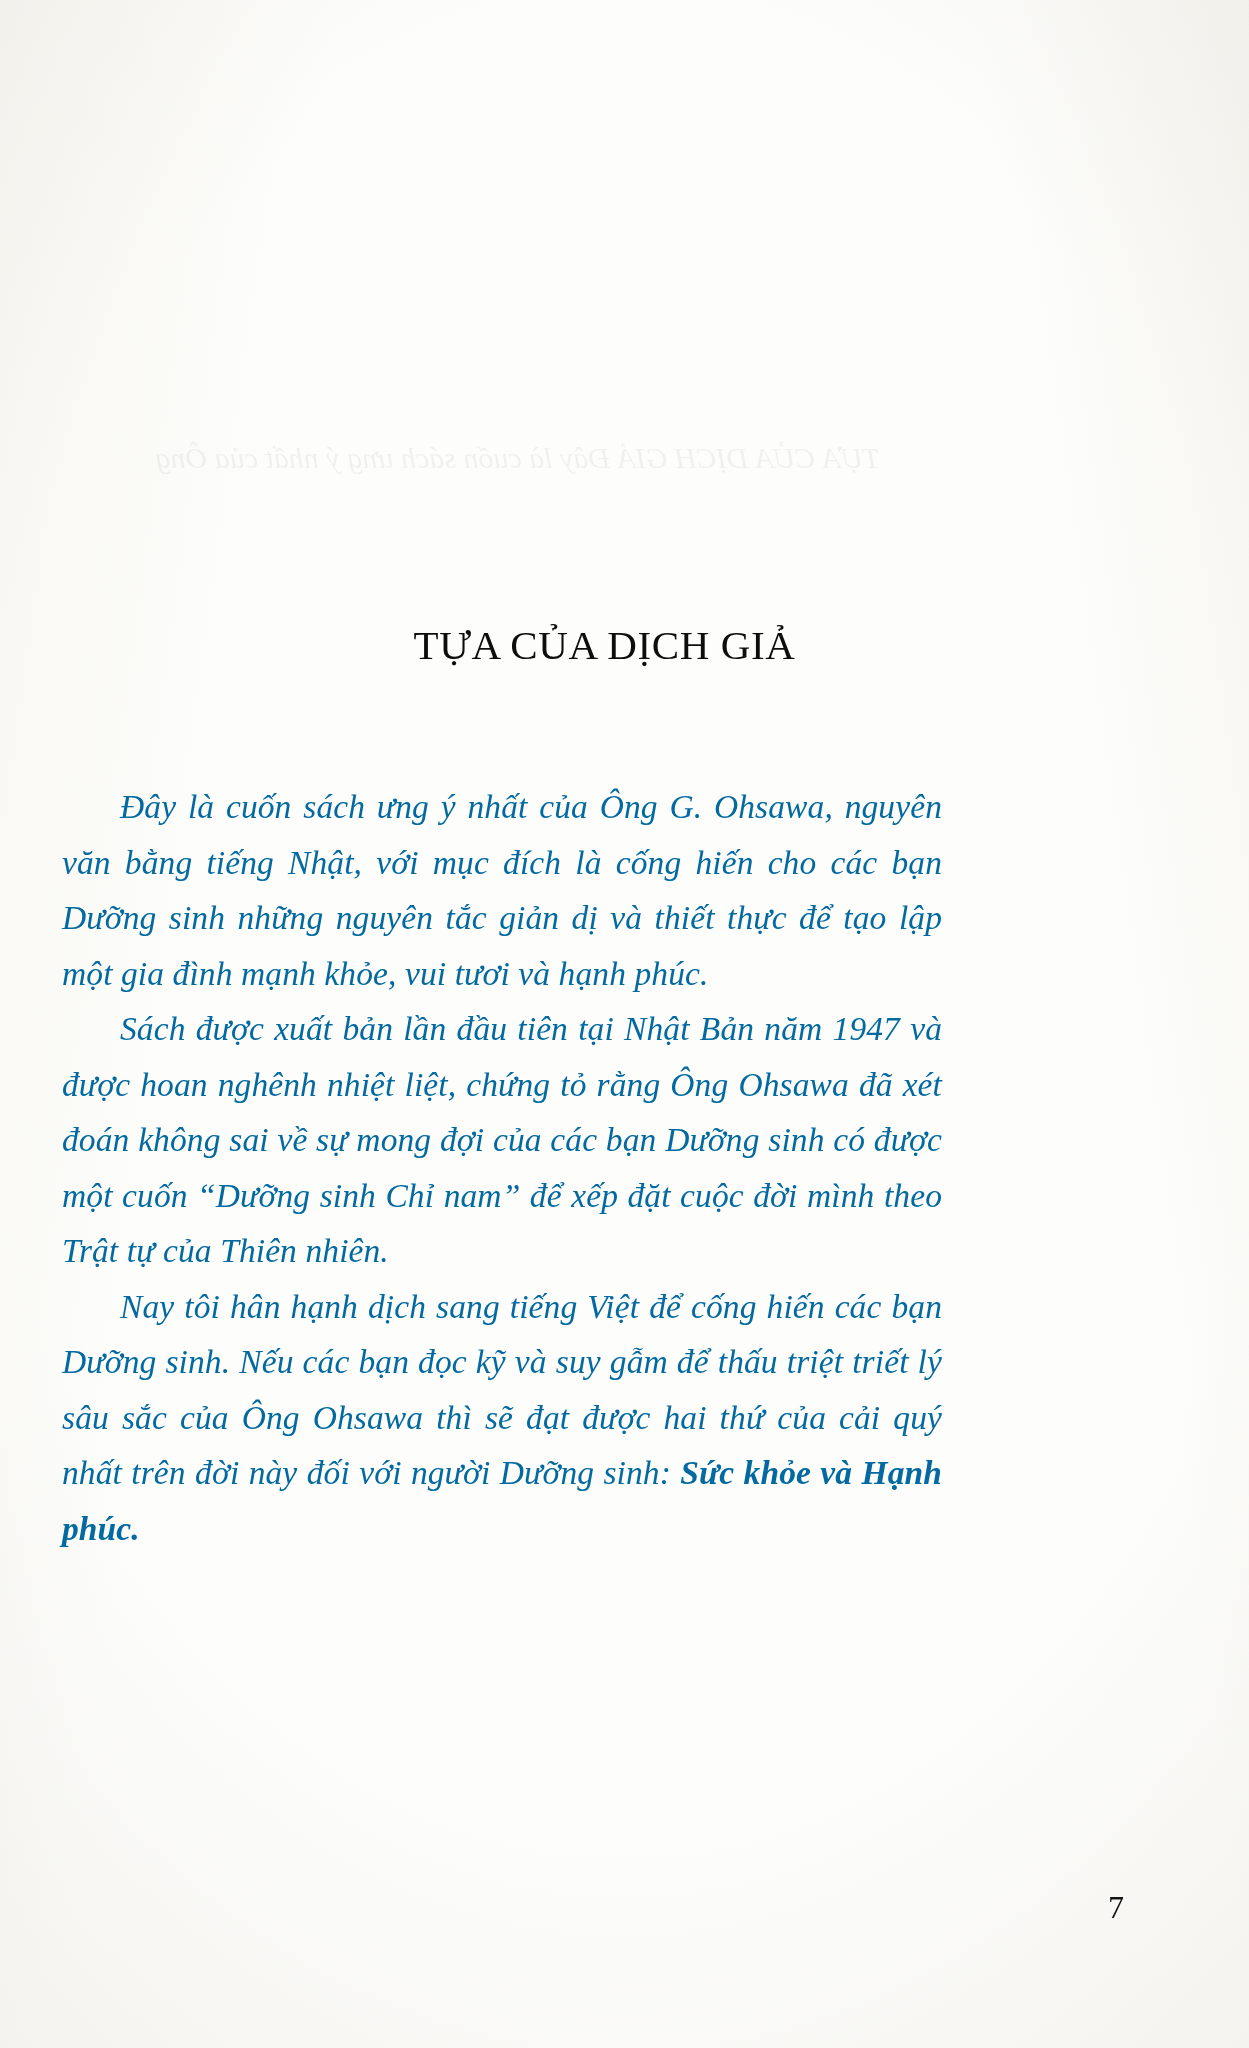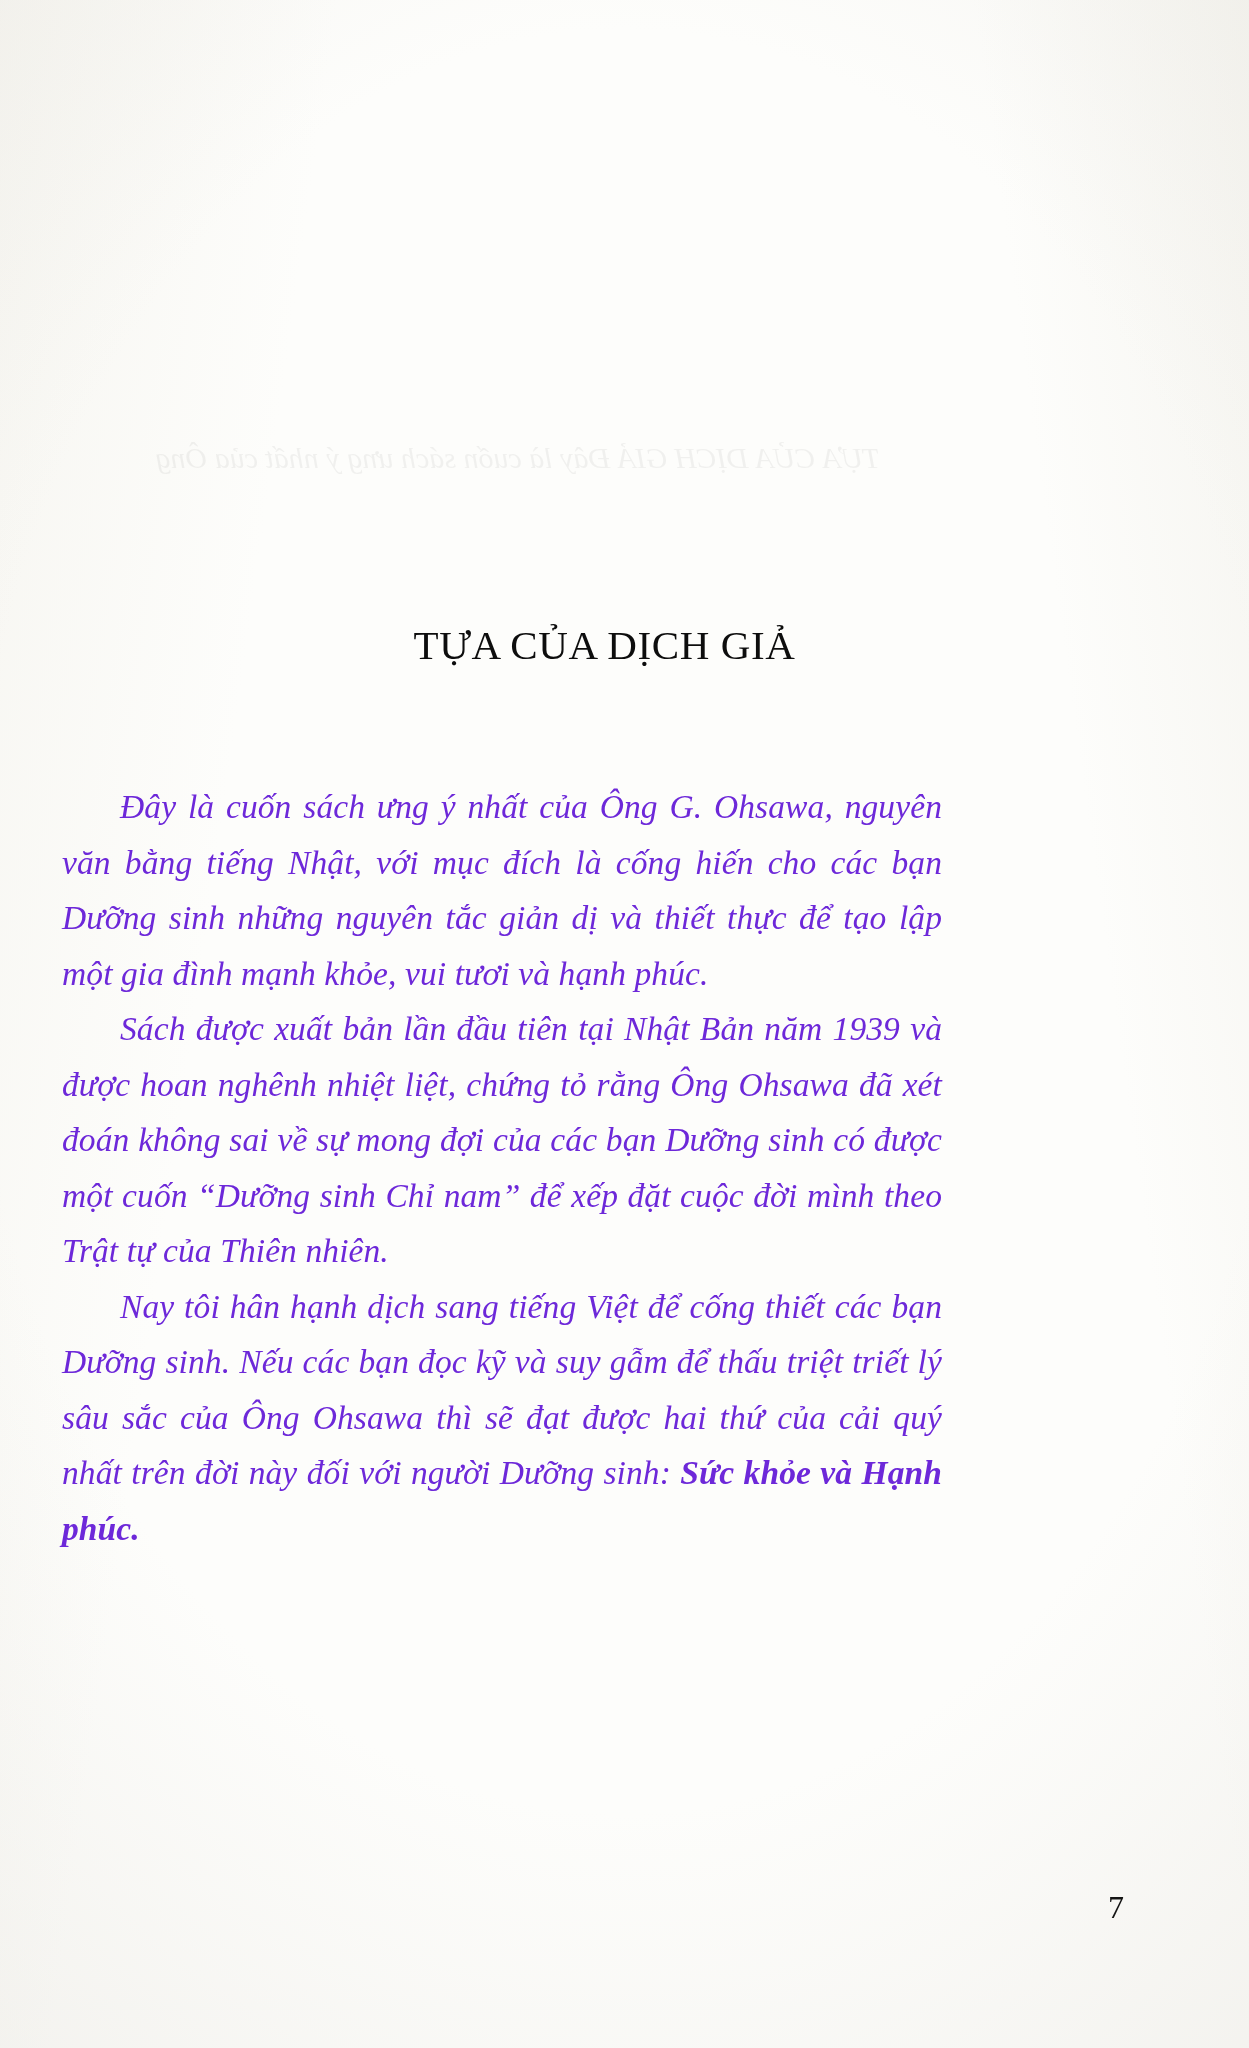--- a/index.html
+++ b/index.html
@@ -78,21 +78,21 @@
   }
 
   p.para {
     margin: 0;
     font-style: italic;
     font-size: 33.5px;
     line-height: 55.5px;
     text-align: justify;
     text-justify: inter-word;
     letter-spacing: 0.1px;
-    color: #6d28d9;
+    color: #0369a1;
     text-indent: 58px;
   }
 
   p.para.last-loose {
     text-align: justify;
   }
 
   .b {
     font-weight: bold;
   }
@@ -117,23 +117,23 @@
   <div class="bleed">TỰA CỦA DỊCH GIẢ Đây là cuốn sách ưng ý nhất của Ông</div>
 
   <div class="content">
 
     <h1 class="doc-title">TỰA CỦA DỊCH GIẢ</h1>
 
     <div class="body-block">
 
       <p class="para">Đây là cuốn sách ưng ý nhất của Ông G. Ohsawa, nguyên văn bằng tiếng Nhật, với mục đích là cống hiến cho các bạn Dưỡng sinh những nguyên tắc giản dị và thiết thực để tạo lập một gia đình mạnh khỏe, vui tươi và hạnh phúc.</p>
 
-      <p class="para">Sách được xuất bản lần đầu tiên tại Nhật Bản năm 1939 và được hoan nghênh nhiệt liệt, chứng tỏ rằng Ông Ohsawa đã xét đoán không sai về sự mong đợi của các bạn Dưỡng sinh có được một cuốn “Dưỡng sinh Chỉ nam” để xếp đặt cuộc đời mình theo Trật tự của Thiên nhiên.</p>
+      <p class="para">Sách được xuất bản lần đầu tiên tại Nhật Bản năm 1947 và được hoan nghênh nhiệt liệt, chứng tỏ rằng Ông Ohsawa đã xét đoán không sai về sự mong đợi của các bạn Dưỡng sinh có được một cuốn “Dưỡng sinh Chỉ nam” để xếp đặt cuộc đời mình theo Trật tự của Thiên nhiên.</p>
 
 
-      <p class="para last-loose"><span>Nay tôi hân hạnh dịch sang tiếng Việt để cống thiết các bạn Dưỡng sinh. Nếu các bạn đọc kỹ và suy gẫm để thấu triệt triết lý sâu sắc của Ông Ohsawa thì sẽ đạt được hai thứ của cải quý nhất trên đời này đối với người Dưỡng sinh: </span><span class="b">Sức khỏe và Hạnh phúc.</span></p>
+      <p class="para last-loose"><span>Nay tôi hân hạnh dịch sang tiếng Việt để cống hiến các bạn Dưỡng sinh. Nếu các bạn đọc kỹ và suy gẫm để thấu triệt triết lý sâu sắc của Ông Ohsawa thì sẽ đạt được hai thứ của cải quý nhất trên đời này đối với người Dưỡng sinh: </span><span class="b">Sức khỏe và Hạnh phúc.</span></p>
 
     </div>
 
     <div class="page-number">7</div>
 
   </div>
 </div>
 
 </body></html>

